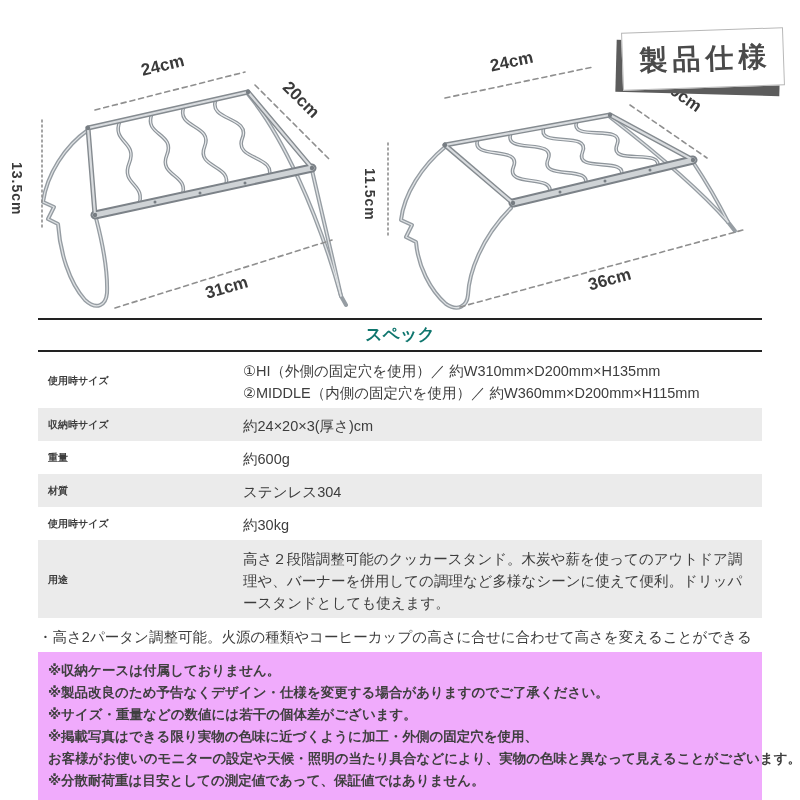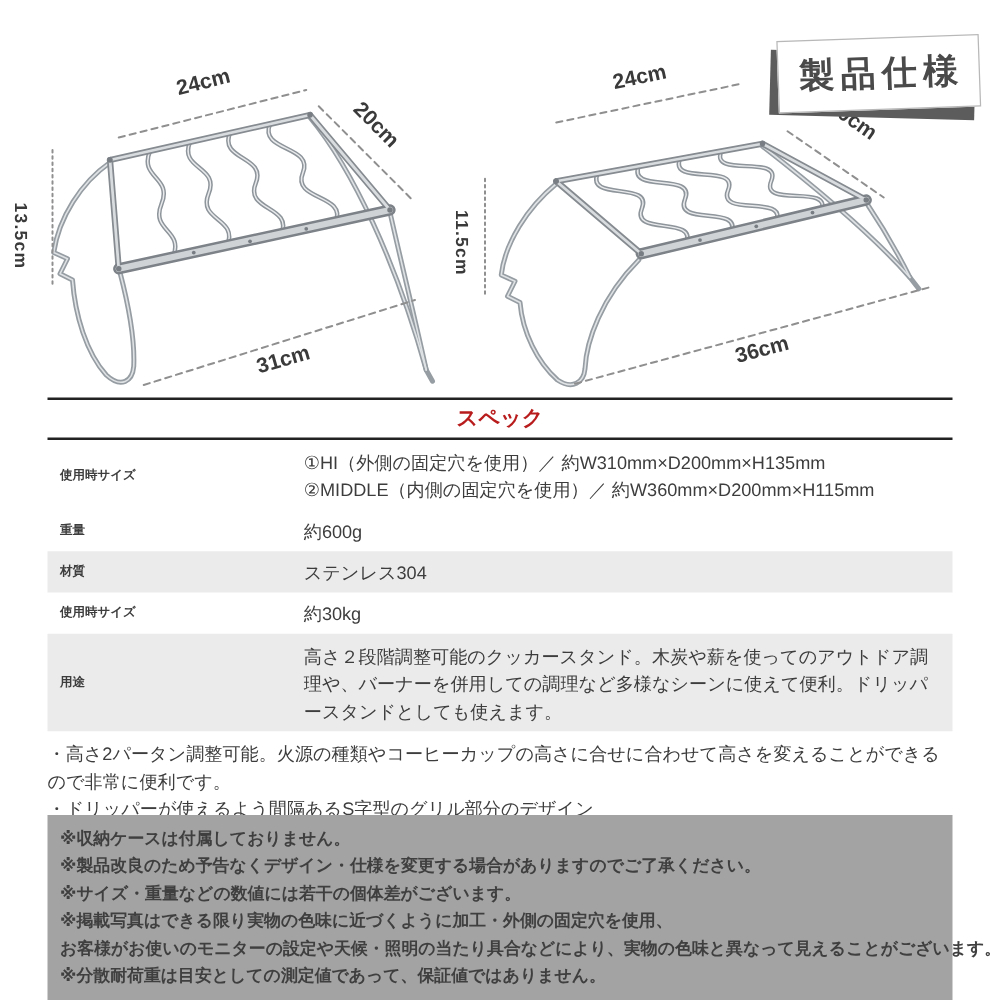--- a/index.html
+++ b/index.html
@@ -19,30 +19,30 @@
   .diagram{position:absolute;}
   .diagram svg{position:absolute;left:0;top:0;}
   .dim{position:absolute;font-size:17px;font-weight:600;color:#3a3a3a;white-space:nowrap;}
   .dim.vert{writing-mode:vertical-rl;font-size:14px;letter-spacing:1px;}
   .d-left{left:5px;top:50px;width:355px;height:270px;}
   .d-right{left:360px;top:40px;width:438px;height:280px;}
 
   
   .spec{position:absolute;left:38px;top:318px;width:724px;}
   .spec-title{border-top:2px solid #222;border-bottom:2px solid #222;text-align:center;
-              font-size:17px;font-weight:600;padding:3px 0 4px;color:#b91c1c;}
+              font-size:17px;font-weight:600;padding:3px 0 4px;color:#0f766e;}
   .row{display:flex;font-size:14.5px;line-height:21px;}
   .row.alt{background:#ebebeb;}
   .row .lbl{flex:0 0 205px;font-weight:bold;font-size:10px;padding:4px 0 4px 10px;
             box-sizing:border-box;align-self:center;}
   .row .val{flex:1;padding:8px 6px 4px 0;white-space:pre-line;}
   .row.tall .val{line-height:22px;}
 
   
-  .notes{position:absolute;left:38px;top:652px;width:724px;background:#a3a3a3;
+  .notes{position:absolute;left:38px;top:652px;width:724px;background:#f0abfc;
          padding:8px 0 8px 10px;box-sizing:border-box;}
   .note{font-size:13.5px;font-weight:600;line-height:22px;color:#3f3f3f;white-space:nowrap;}
 </style>
 </head>
 <body>
 
 <div class="sheet">
 
   <div class="diagram d-left">
     <svg width="355" height="270" viewBox="0 0 355 270">
@@ -182,20 +182,24 @@
   </div>
 
   <div class="spec">
     <div class="spec-title">スペック</div>
 
     <div class="row tall">
       <div class="lbl">使用時サイズ</div>
       <div class="val">①HI（外側の固定穴を使用）／ 約W310mm×D200mm×H135mm
 ②MIDDLE（内側の固定穴を使用）／ 約W360mm×D200mm×H115mm</div>
     </div>
+    <div class="row alt">
+      <div class="lbl">収納時サイズ</div>
+      <div class="val">約24×20×3(厚さ)cm</div>
+    </div>
     <div class="row">
       <div class="lbl">重量</div>
       <div class="val">約600g</div>
     </div>
     <div class="row alt">
       <div class="lbl">材質</div>
       <div class="val">ステンレス304</div>
     </div>
     <div class="row">
       <div class="lbl">使用時サイズ</div>

